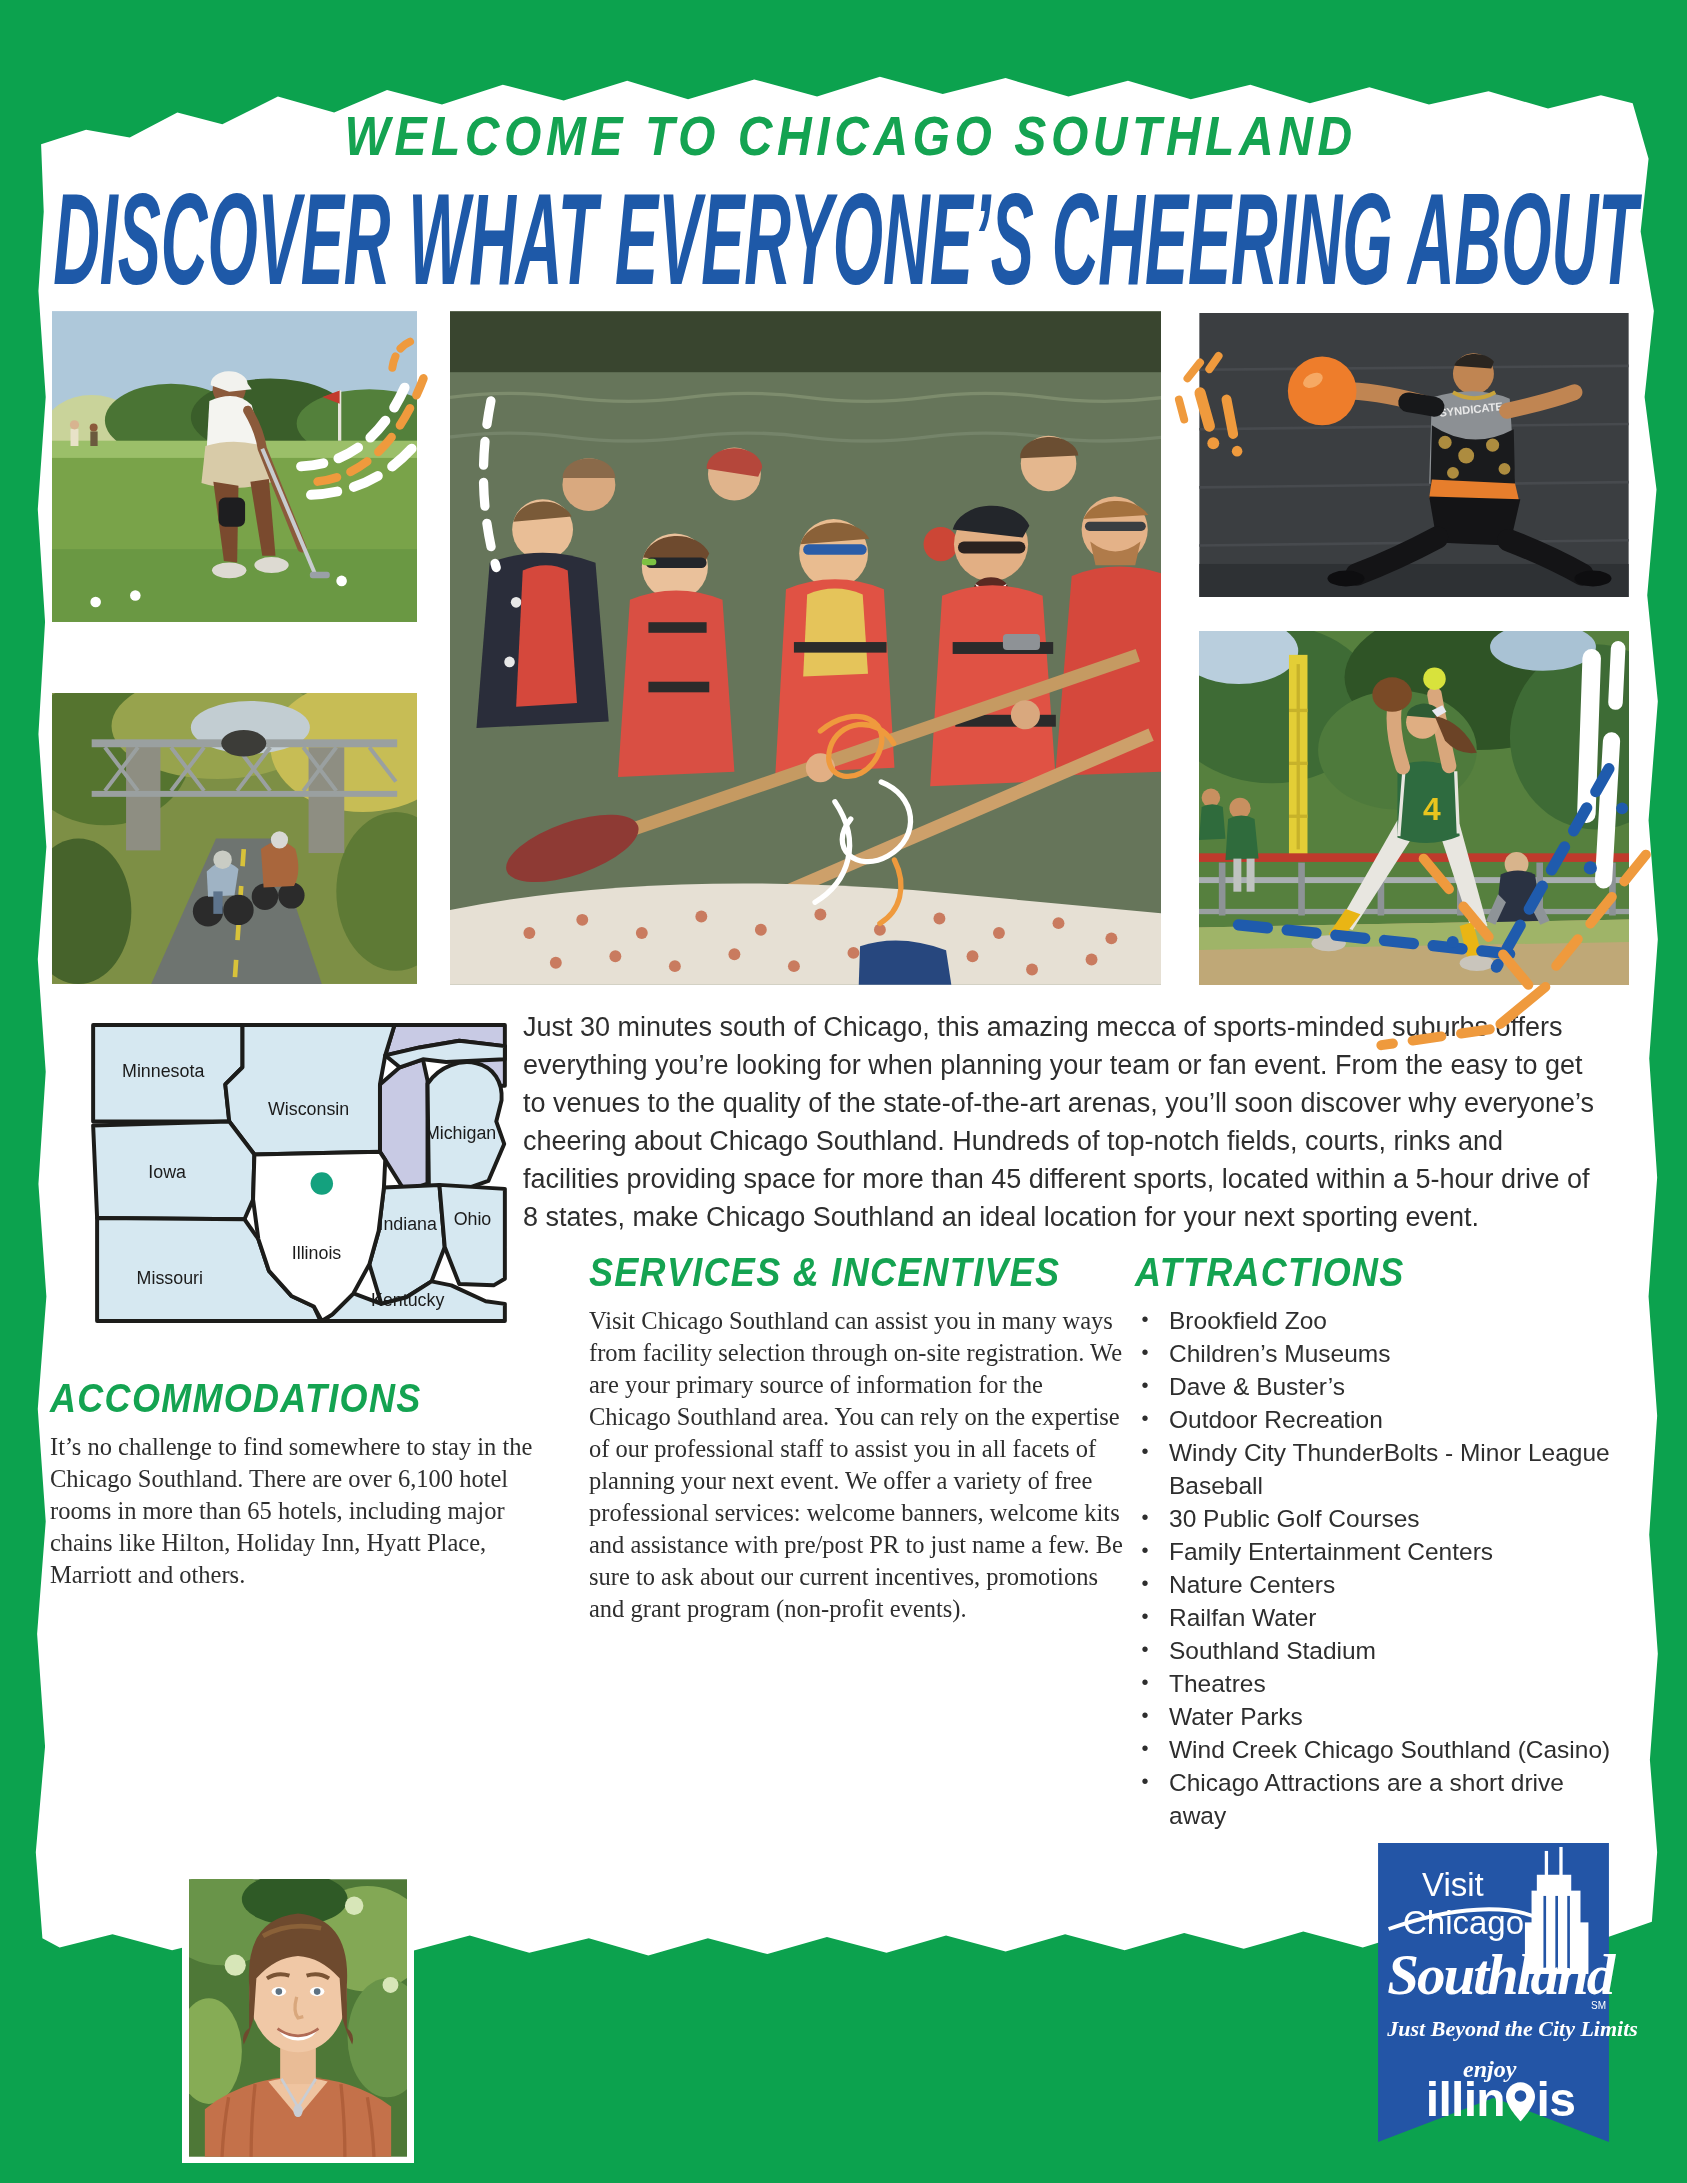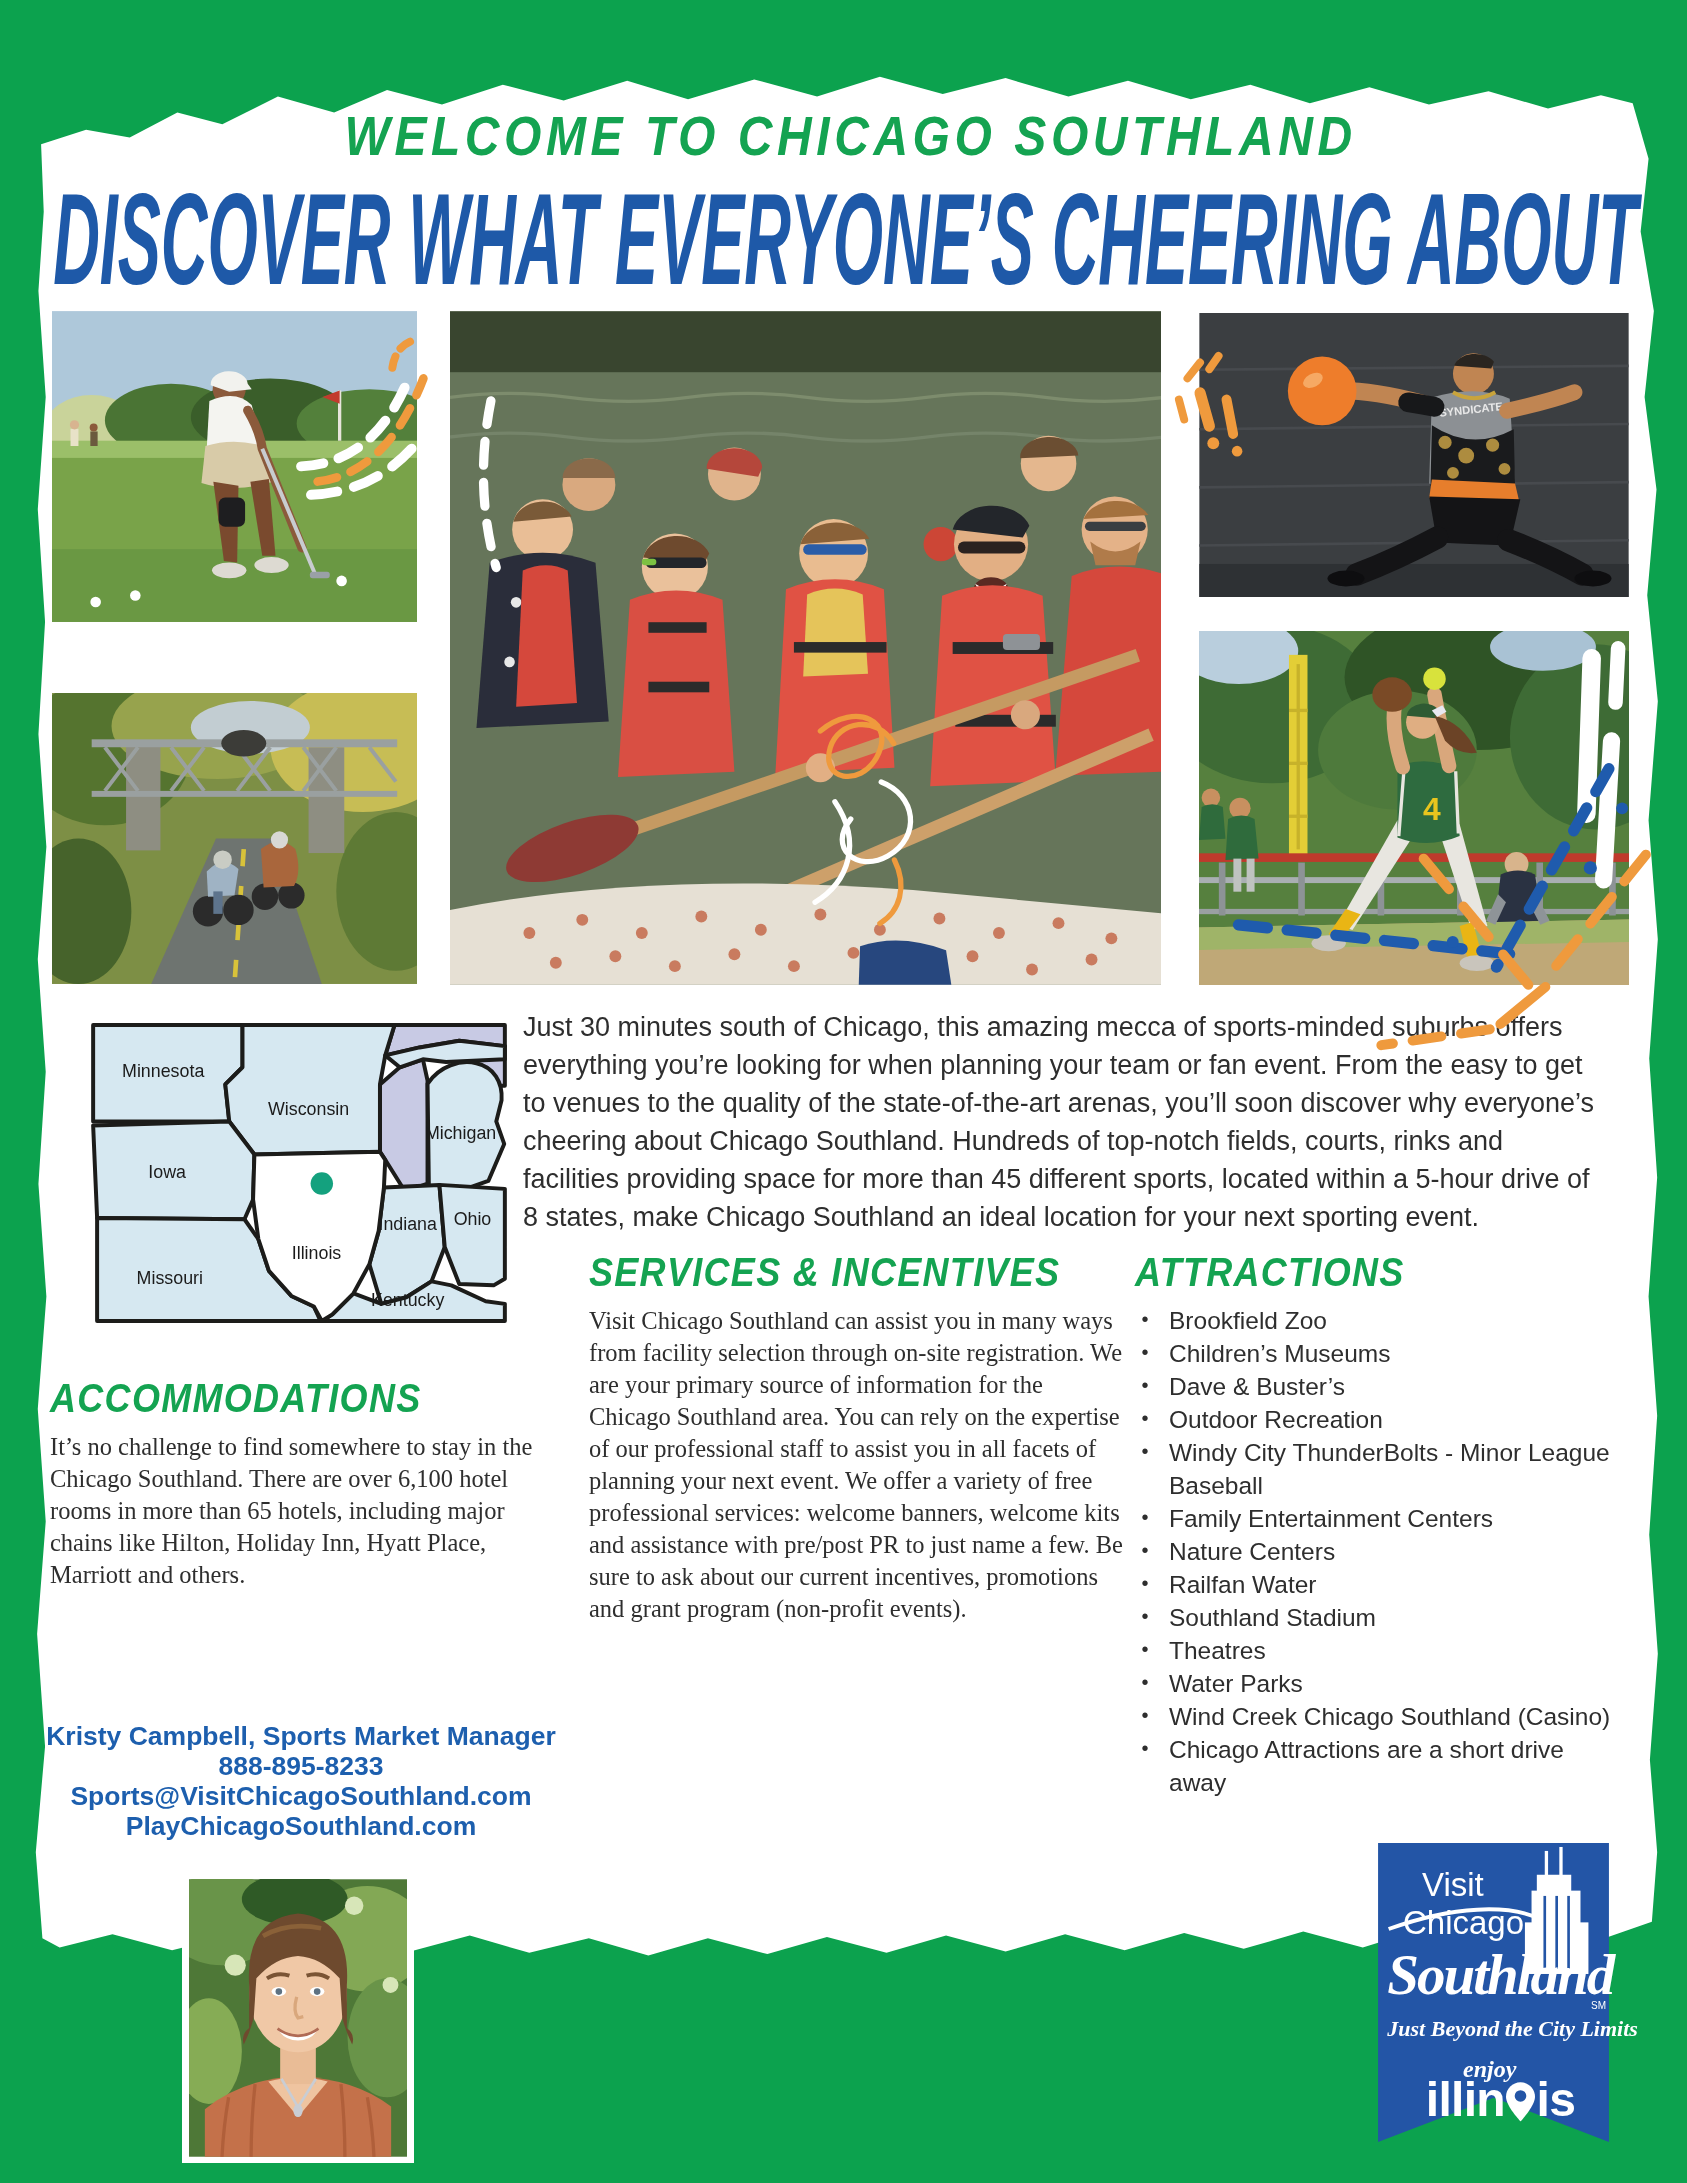--- a/index.html
+++ b/index.html
@@ -360,42 +360,37 @@
 </div>
 
 <div class="abs content" style="left:1135px;top:1254px;width:491px;">
   <div class="marker">ATTRACTIONS</div>
   <ul id="attractions-list" style="margin-top:8px;">
     <li>Brookfield Zoo</li>
     <li>Children’s Museums</li>
     <li>Dave &amp; Buster’s</li>
     <li>Outdoor Recreation</li>
     <li>Windy City ThunderBolts - Minor League Baseball</li>
+    <li>30 Public Golf Courses</li>
     <li>Family Entertainment Centers</li>
     <li>Nature Centers</li>
     <li>Railfan Water</li>
     <li>Southland Stadium</li>
     <li>Theatres</li>
     <li>Water Parks</li>
     <li>Wind Creek Chicago Southland (Casino)</li>
     <li>Chicago Attractions are a short drive away</li>
   </ul>
 </div>
 
 <div class="abs content" style="left:50px;top:1380px;width:493px;">
   <div class="marker">ACCOMMODATIONS</div>
   <div class="bodytext" style="margin-top:9.3px;">It’s no challenge to find somewhere to stay in the Chicago Southland. There are over 6,100 hotel rooms in more than 65 hotels, including major chains like Hilton, Holiday Inn, Hyatt Place, Marriott and others.</div>
 </div>
 
-<div id="contact" class="abs content" style="left:26.5px;top:1721px;">
-  <div>Kristy Campbell, Sports Market Manager</div>
-  <div>888-895-8233</div>
-  <div>Sports@VisitChicagoSouthland.com</div>
-  <div>PlayChicagoSouthland.com</div>
-</div>
 
 <svg id="deco-svg" class="abs" style="left:0;top:0;" width="1687" height="2183" viewBox="0 0 2550 3300">
   <g fill="none" stroke-linecap="round">
 
     <path d="M455,705 Q560,700 612,585" stroke="#FFFFFF" stroke-width="15" stroke-dasharray="34 24"></path>
     <path d="M470,748 Q600,742 668,612" stroke="#FFFFFF" stroke-width="15" stroke-dasharray="40 26"></path>
     <path d="M480,728 Q585,715 640,572" stroke="#EF9A3D" stroke-width="13" stroke-dasharray="30 22"></path>
     <path d="M593,556 q4,-30 28,-40" stroke="#EF9A3D" stroke-width="12" stroke-dasharray="18 14"></path>
 
     <path d="M742,606 q-26,130 8,252" stroke="#FFFFFF" stroke-width="14" stroke-dasharray="36 26"></path>

